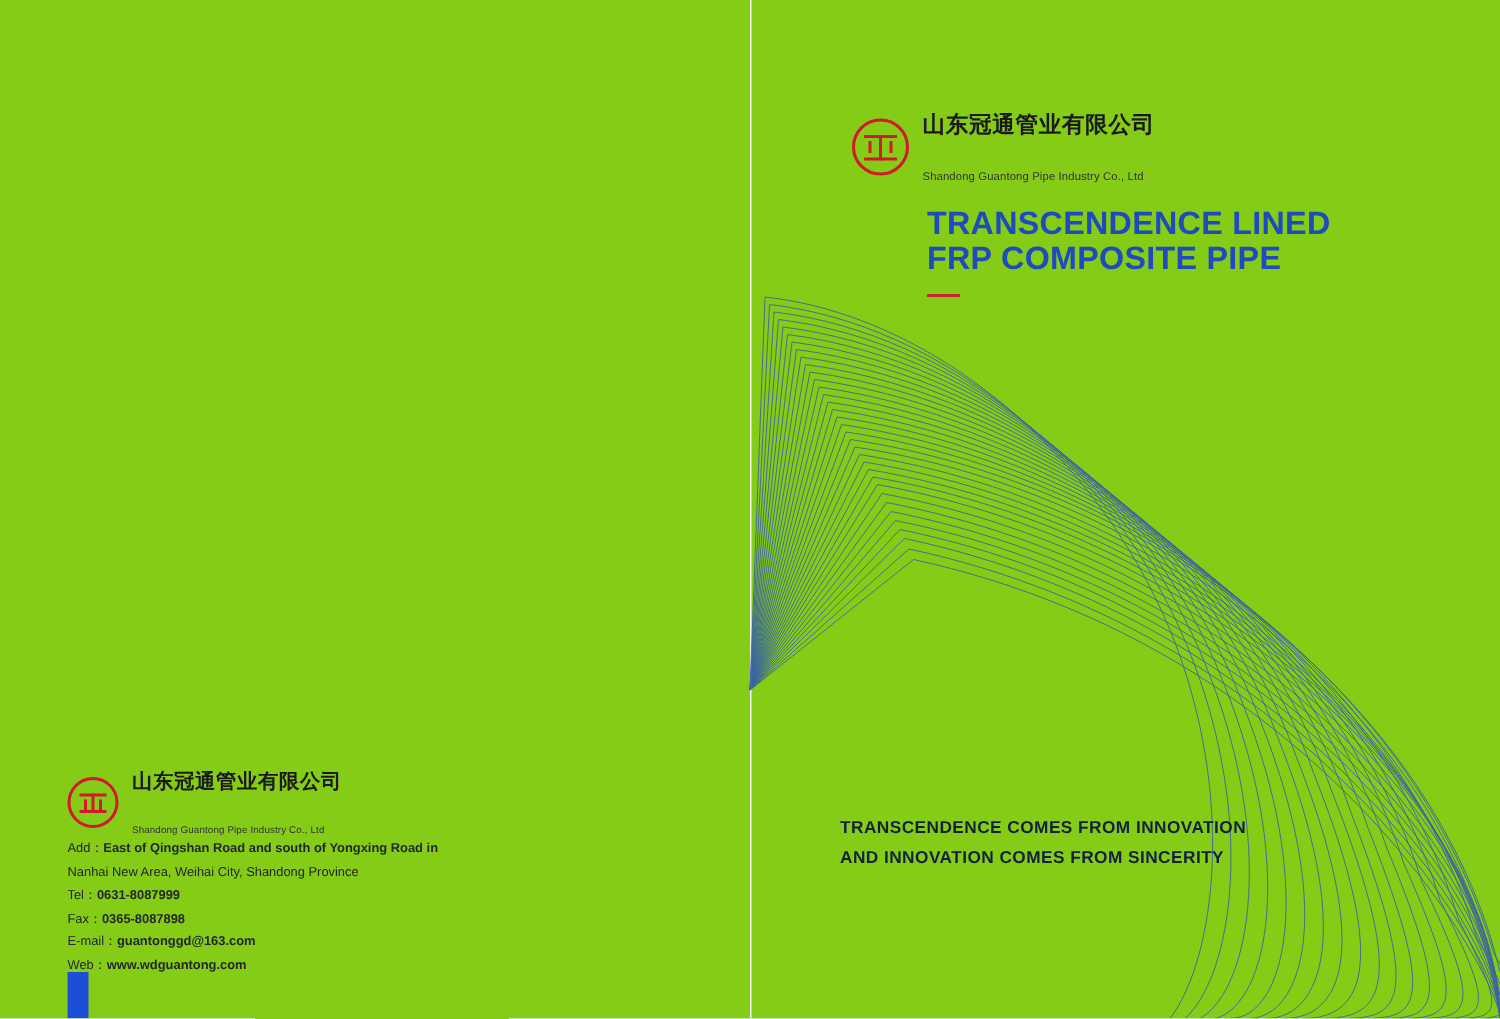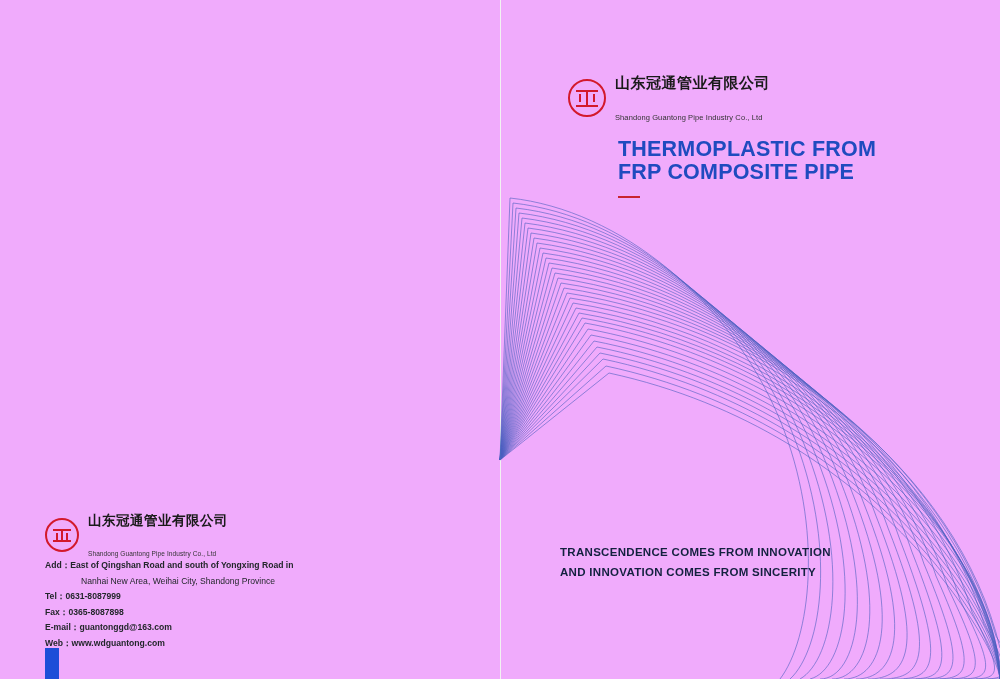--- a/index.html
+++ b/index.html
@@ -4,21 +4,21 @@
 <style>
   html, body {
     margin: 0;
     padding: 0;
     background: #ffffff;
   }
   #page {
     position: relative;
     width: 1000px;
     height: 679px;
-    background: #f0abfc;
+    background: #84cc16;
     overflow: hidden;
     font-family: "Liberation Sans", sans-serif;
   }
 
   
   .fold-line {
     position: absolute;
     left: 500px;
     top: 0;
     width: 1px;
@@ -141,28 +141,27 @@
     top: 558px;
     width: 330px;
     color: #23272b;
     font-size: 8.6px;
     line-height: 15.5px;
   }
   .contact .row {
     white-space: nowrap;
   }
   .contact .label {
-    font-weight: bold;
+    font-weight: normal;
   }
   .contact .val {
     font-weight: bold;
   }
   .contact .addr-line2 {
     font-weight: normal;
-    margin-left: 36px;
   }
 
   
   .corner-tab {
     position: absolute;
     left: 45px;
     top: 648px;
     width: 14px;
     height: 31px;
     background: #1d4ed8;
@@ -233,21 +232,21 @@
       <div class="bar-s1"></div>
       <div class="bar-s2"></div>
     </div>
     <div class="logo-text">
       <div class="logo-cn">山东冠通管业有限公司</div>
       <div class="logo-en">Shandong Guantong Pipe Industry Co., Ltd</div>
     </div>
   </div>
 
   <div class="headline">
-    <span>THERMOPLASTIC FROM</span>
+    <span>TRANSCENDENCE LINED</span>
     <span class="line2">FRP COMPOSITE PIPE</span>
   </div>
   <div class="headline-rule"></div>
 
   <div class="slogan">
     <div>TRANSCENDENCE COMES FROM INNOVATION</div>
     <div>AND INNOVATION COMES FROM SINCERITY</div>
   </div>
 
   <div class="logo-block" id="footer-logo">

